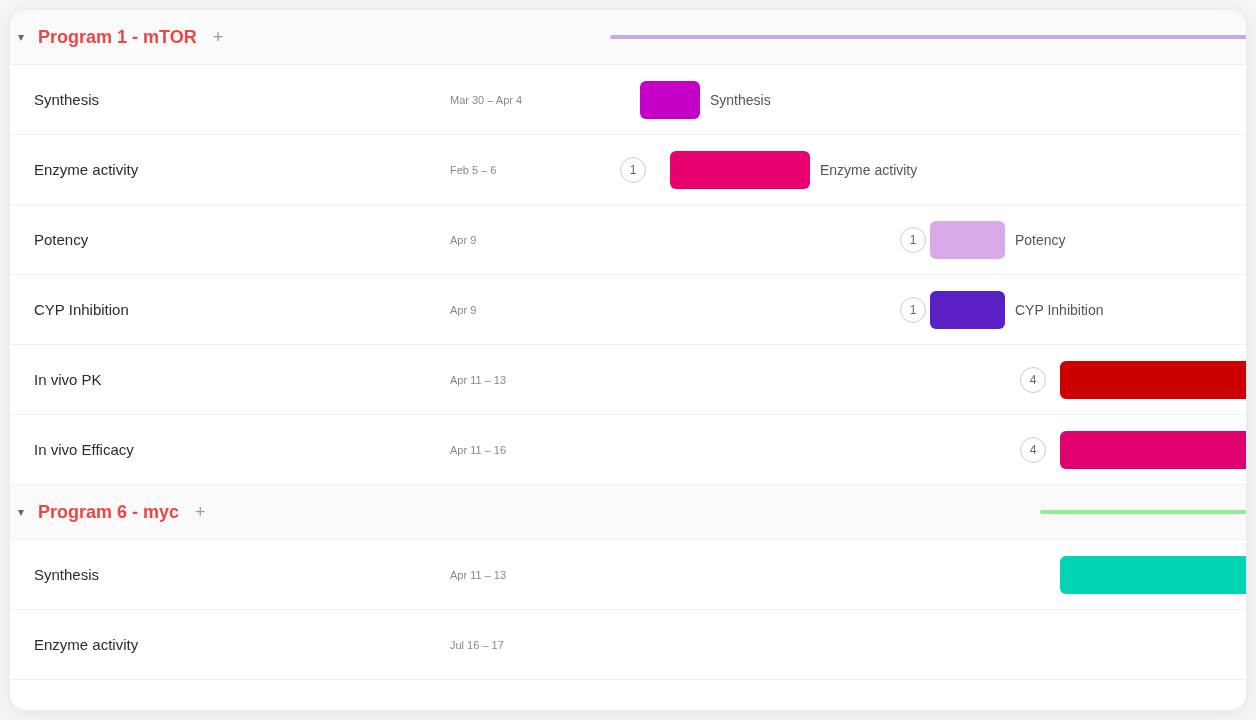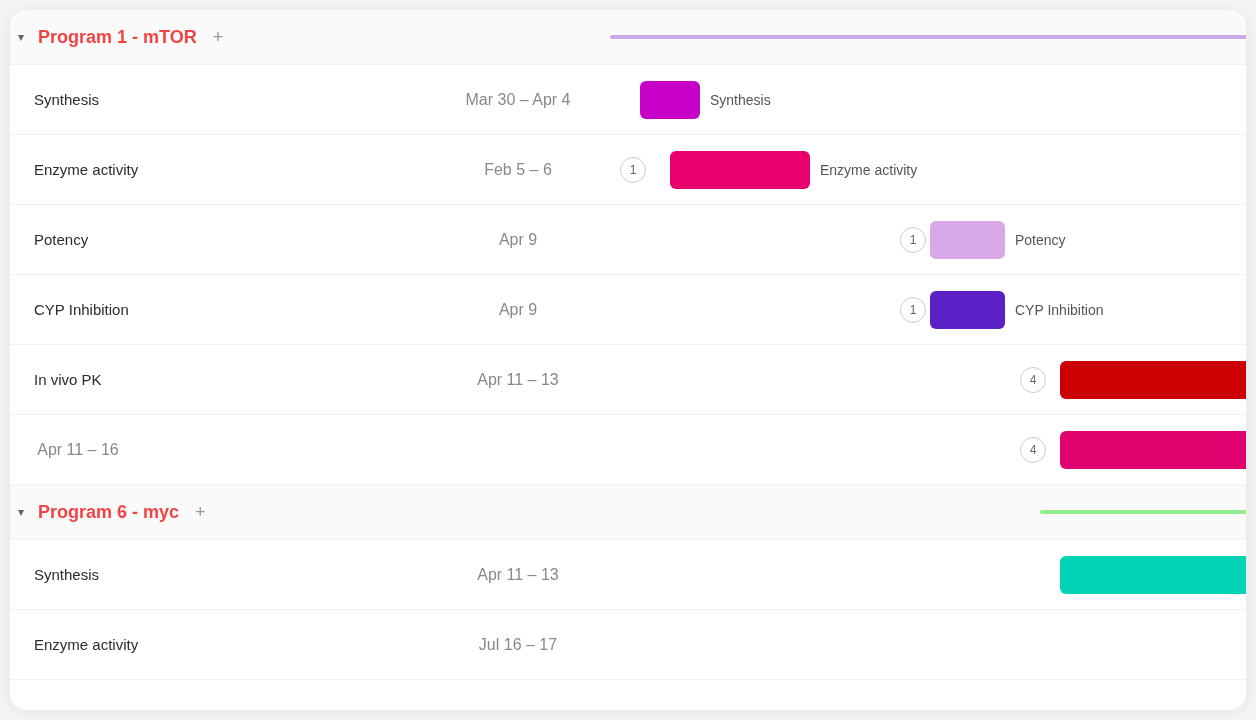--- a/index.html
+++ b/index.html
@@ -69,23 +69,23 @@
     }
 
     .chevron {
       padding-left: 8px;
       color: #666;
       font-size: 12px;
     }
 
     .date-range {
       color: #888;
-      font-size: 16px;
+      font-size: 11px;
       padding-right: 24px;
-      text-align: center;
+      text-align: left;
       min-width: 160px;
     }
 
     .add-btn {
       color: #999;
       font-size: 18px;
       cursor: pointer;
       padding: 0 16px;
       background: none;
       border: none;
@@ -166,20 +166,21 @@
     </div>
       <div class="row">
       <span class="task-name">CYP Inhibition</span>
       <span class="date-range">Apr 9</span>
     </div>
       <div class="row">
       <span class="task-name">In vivo PK</span>
       <span class="date-range">Apr 11 – 13</span>
     </div>
       <div class="row">
+      <span class="task-name">In vivo Efficacy</span>
       <span class="date-range">Apr 11 – 16</span>
     </div>
       <div class="row program-row">
     <span class="chevron">▾</span>
     <span class="program-name">Program 6 - myc</span>
     <button class="add-btn">+</button>
   </div>
       <div class="row">
       <span class="task-name">Synthesis</span>
       <span class="date-range">Apr 11 – 13</span>

